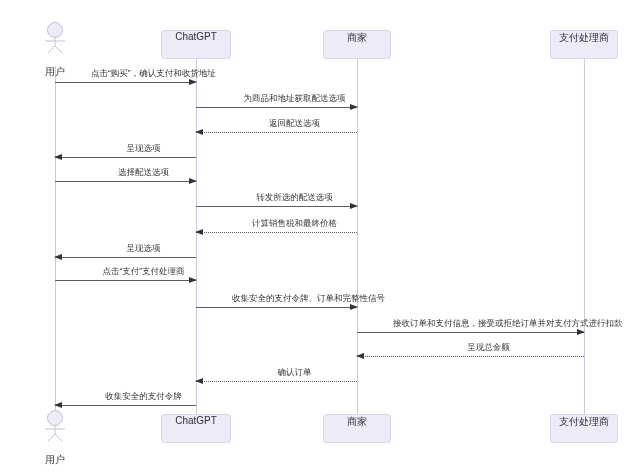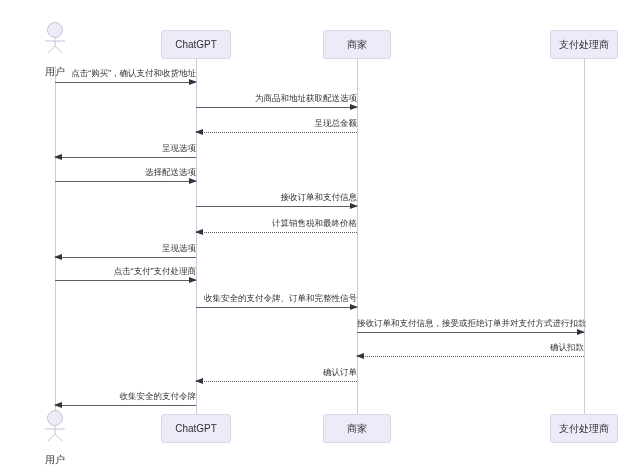--- a/index.html
+++ b/index.html
@@ -4,30 +4,30 @@
 <style>
   html,body { margin:0; padding:0; background:#ffffff; }
   .canvas {
     position:relative; width:640px; height:474px; background:#ffffff;
     font-family:"Liberation Sans","DejaVu Sans",sans-serif; overflow:hidden;
   }
   .lifeline { position:absolute; width:1px; background:#cbcbdd; z-index:1; }
   .pbox {
     position:absolute; box-sizing:border-box; z-index:3;
     background:#ECECF9; border:1px solid #d7d7ec; border-radius:3px;
-    display:flex; align-items:center; justify-content:center;
+    display:flex; justify-content:center;
     font-size:10px; color:#30303a; white-space:nowrap;
   }
   .actor { position:absolute; width:36px; text-align:center; z-index:3; }
   .actor svg { display:block; margin:0 auto; }
   .actor-label { font-size:10px; color:#30303a; line-height:11px; margin-top:12px; }
   .msg { position:absolute; z-index:2; }
   .msg-label {
-    font-size:8.5px; color:#333333; text-align:right;
-    white-space:nowrap; line-height:11px; margin-bottom:3px;
+    font-size:8.5px; color:#333333; text-align:center;
+    white-space:nowrap; line-height:11px; margin-bottom:3px;padding-left:36px;
   }
   .msg-line { position:relative; height:0; border-bottom:1px solid #5c5c66; }
   .msg.dotted .msg-line { border-bottom:1px dotted #5c5c66; }
   .msg.right .msg-line::after {
     content:""; position:absolute; right:-1px; top:-3px; width:0; height:0;
     border-left:8px solid #33333c;
     border-top:3.5px solid transparent; border-bottom:3.5px solid transparent;
   }
   .msg.left .msg-line::after {
     content:""; position:absolute; left:-1px; top:-3px; width:0; height:0;
@@ -67,33 +67,33 @@
 
   <div class="msg right" style="left:55px;top:68px;width:141px">
     <div class="msg-label">点击“购买”，确认支付和收货地址</div>
     <div class="msg-line"></div>
   </div>
   <div class="msg right" style="left:196px;top:93px;width:161px">
     <div class="msg-label">为商品和地址获取配送选项</div>
     <div class="msg-line"></div>
   </div>
   <div class="msg left dotted" style="left:196px;top:118px;width:161px">
-    <div class="msg-label">呈现总金额</div>
+    <div class="msg-label">返回配送选项</div>
     <div class="msg-line"></div>
   </div>
   <div class="msg left" style="left:55px;top:143px;width:141px">
     <div class="msg-label">呈现选项</div>
     <div class="msg-line"></div>
   </div>
   <div class="msg right" style="left:55px;top:167px;width:141px">
     <div class="msg-label">选择配送选项</div>
     <div class="msg-line"></div>
   </div>
   <div class="msg right" style="left:196px;top:192px;width:161px">
-    <div class="msg-label">接收订单和支付信息</div>
+    <div class="msg-label">转发所选的配送选项</div>
     <div class="msg-line"></div>
   </div>
   <div class="msg left dotted" style="left:196px;top:218px;width:161px">
     <div class="msg-label">计算销售税和最终价格</div>
     <div class="msg-line"></div>
   </div>
   <div class="msg left" style="left:55px;top:243px;width:141px">
     <div class="msg-label">呈现选项</div>
     <div class="msg-line"></div>
   </div>
@@ -103,21 +103,21 @@
   </div>
   <div class="msg right" style="left:357px;top:318px;width:227px">
     <div class="msg-label">接收订单和支付信息，接受或拒绝订单并对支付方式进行扣款</div>
     <div class="msg-line"></div>
   </div>
   <div class="msg right" style="left:196px;top:293px;width:161px">
     <div class="msg-label">收集安全的支付令牌、订单和完整性信号</div>
     <div class="msg-line"></div>
   </div>
   <div class="msg left dotted" style="left:357px;top:342px;width:227px">
-    <div class="msg-label">确认扣款</div>
+    <div class="msg-label">呈现总金额</div>
     <div class="msg-line"></div>
   </div>
   <div class="msg left dotted" style="left:196px;top:367px;width:161px">
     <div class="msg-label">确认订单</div>
     <div class="msg-line"></div>
   </div>
   <div class="msg left" style="left:55px;top:391px;width:141px">
     <div class="msg-label">收集安全的支付令牌</div>
     <div class="msg-line"></div>
   </div>

